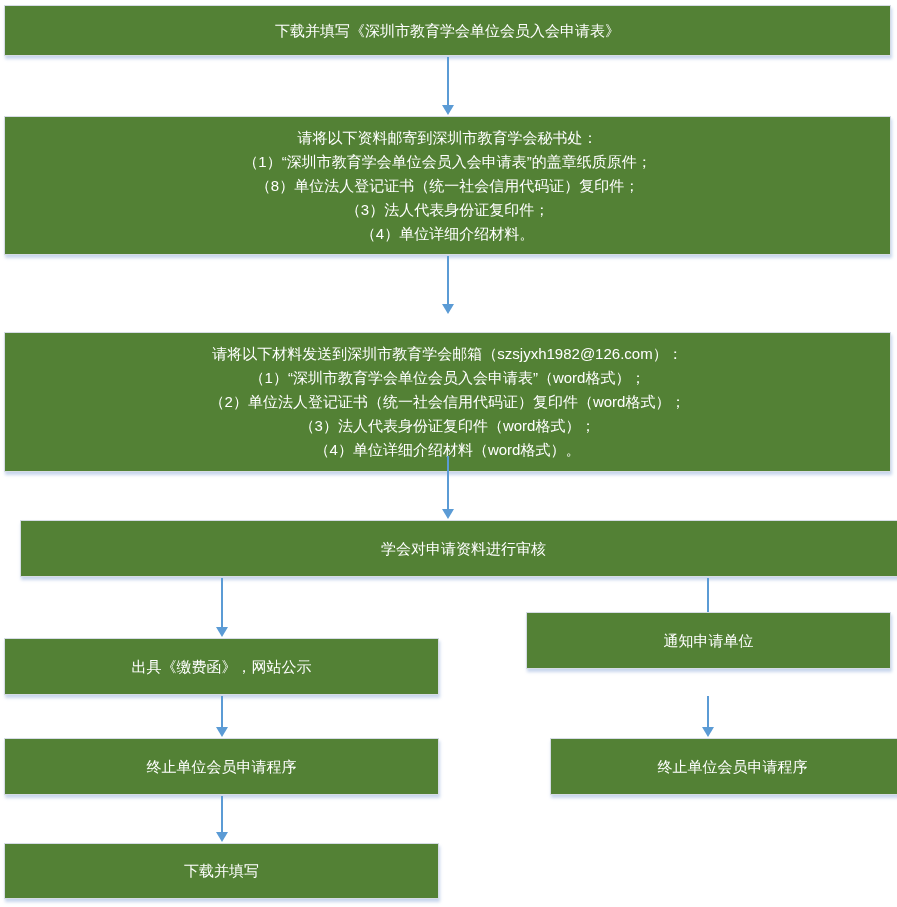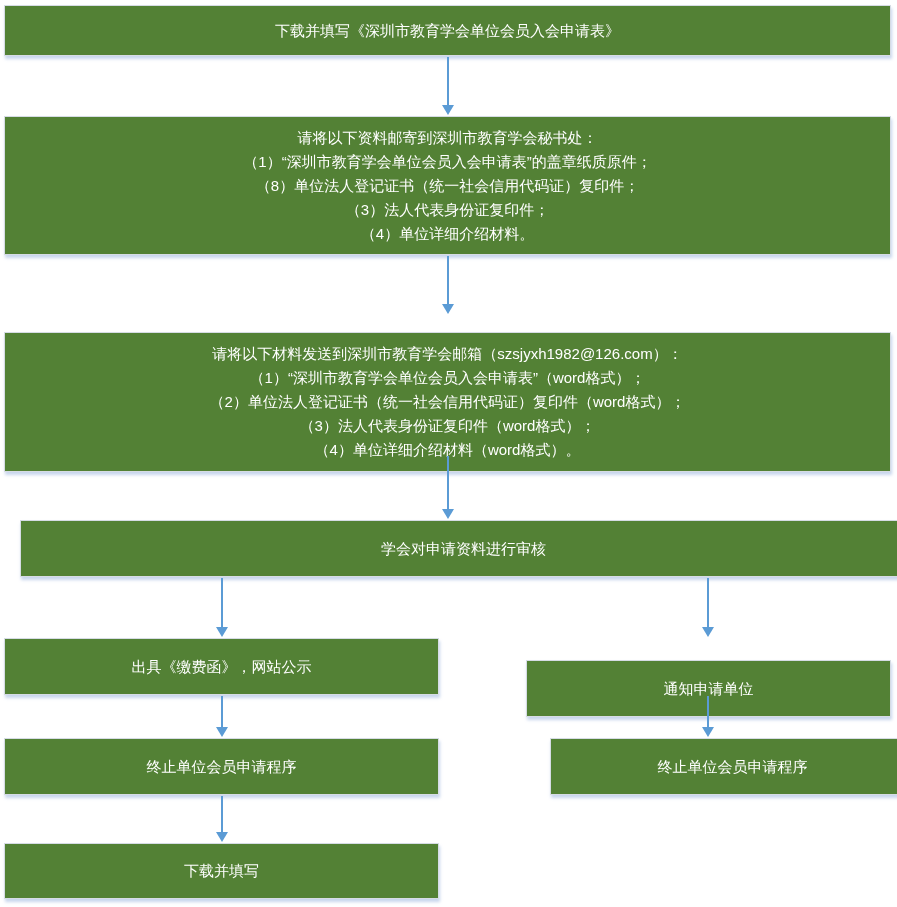--- a/index.html
+++ b/index.html
@@ -101,21 +101,21 @@
     <div class="node-text">学会对申请资料进行审核</div>
   </div>
 
   <div class="arrow" style="left:216px; top:578px; height:59px;"></div>
   <div class="arrow" style="left:702px; top:578px; height:59px;"></div>
 
   <div class="node single" style="left:4px; top:638px; width:435px; height:57px;">
     <div class="node-text">出具《缴费函》，网站公示</div>
   </div>
 
-  <div class="node single" style="left:526px; top:660px; width:365px; height:57px;">
+  <div class="node single" style="left:526px; top:612px; width:365px; height:57px;">
     <div class="node-text">通知申请单位</div>
   </div>
 
   <div class="arrow" style="left:216px; top:696px; height:41px;"></div>
   <div class="arrow" style="left:702px; top:696px; height:41px;"></div>
 
   <div class="node single" style="left:4px; top:738px; width:435px; height:57px;">
     <div class="node-text">终止单位会员申请程序</div>
   </div>
 

